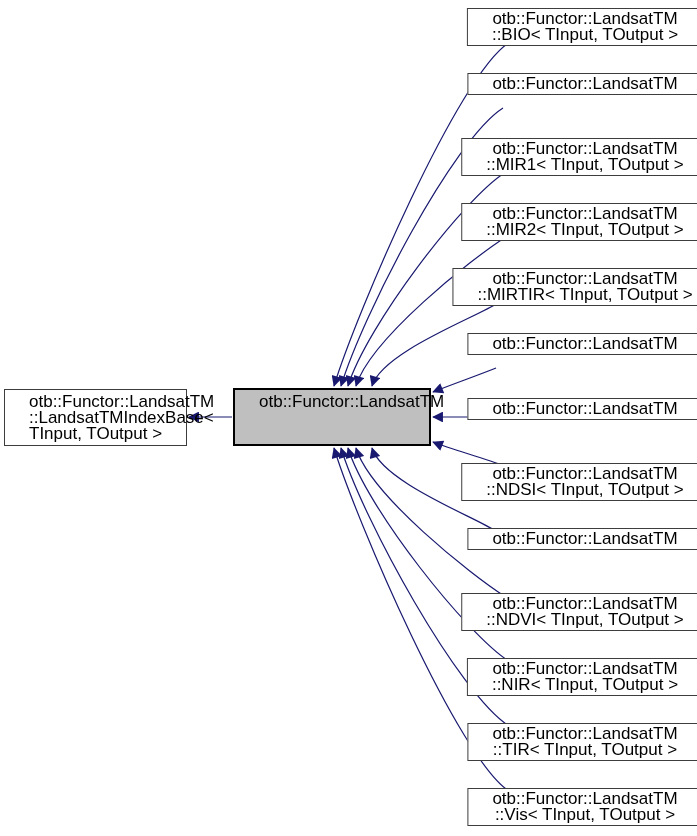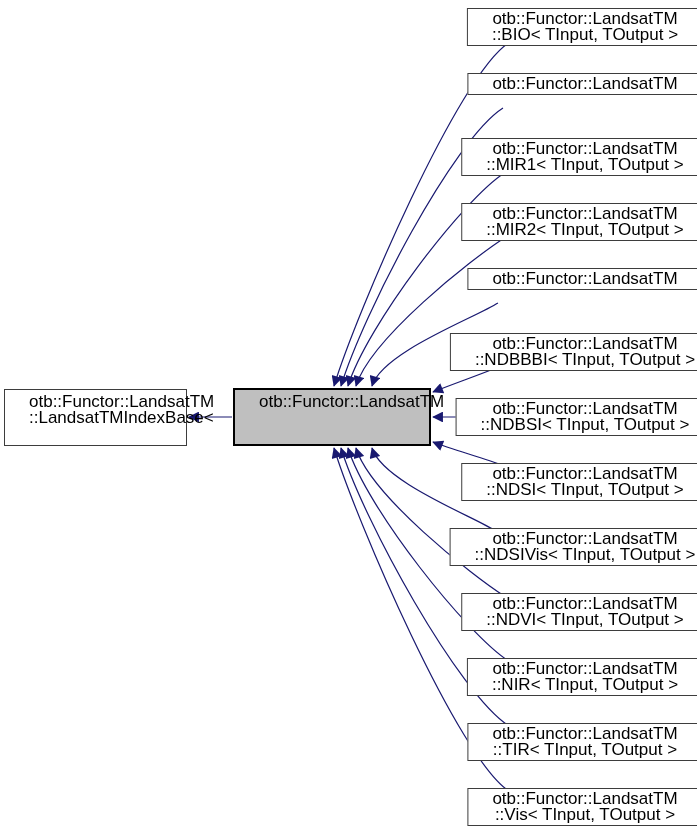--- a/index.html
+++ b/index.html
@@ -77,20 +77,21 @@
         <path d="M 504.3828125,596 C 471.6368013501541,575.0425528640986 370.40824490593224,495.15425605577815 356,448" stroke="#191970" stroke-width="1.2" marker-end="url(#arrowhead)"></path>
         <path d="M 508.5546875,661 C 466.87756416678985,634.3266410667455 366.3379342666125,508.01505759982257 348,448" stroke="#191970" stroke-width="1.2" marker-end="url(#arrowhead)"></path>
         <path d="M 508.90625,726 C 458.90625,694 363,520 341,448" stroke="#191970" stroke-width="1.2" marker-end="url(#arrowhead)"></path>
         <path d="M 508.90625,791 C 458.90625,759 356,520 334,448" stroke="#191970" stroke-width="1.2" marker-end="url(#arrowhead)"></path>
       </g>
   </svg>
 
   <div class="node base">
     <span class="line">otb::Functor::LandsatTM</span>
     <span class="line">::LandsatTMIndexBase&lt;</span>
+    <span class="line">TInput, TOutput &gt;</span>
   </div>
 
   <div class="node focus" id="focus-node">
     <span class="line">otb::Functor::LandsatTM</span>
   </div>
 
   <div class="node derived" style="top:8px">
     <span class="line">otb::Functor::LandsatTM</span>
     <span class="line">::BIO&lt; TInput, TOutput &gt;</span>
   </div>
@@ -100,36 +101,34 @@
   <div class="node derived" style="top:138px">
     <span class="line">otb::Functor::LandsatTM</span>
     <span class="line">::MIR1&lt; TInput, TOutput &gt;</span>
   </div>
   <div class="node derived" style="top:203px">
     <span class="line">otb::Functor::LandsatTM</span>
     <span class="line">::MIR2&lt; TInput, TOutput &gt;</span>
   </div>
   <div class="node derived" style="top:268px">
     <span class="line">otb::Functor::LandsatTM</span>
+    <span class="line">::MIRTIR&lt; TInput, TOutput &gt;</span>
   </div>
   <div class="node derived" style="top:333px">
     <span class="line">otb::Functor::LandsatTM</span>
-    <span class="line">::NDBBBI&lt; TInput, TOutput &gt;</span>
   </div>
   <div class="node derived" style="top:398px">
     <span class="line">otb::Functor::LandsatTM</span>
-    <span class="line">::NDBSI&lt; TInput, TOutput &gt;</span>
   </div>
   <div class="node derived" style="top:463px">
     <span class="line">otb::Functor::LandsatTM</span>
     <span class="line">::NDSI&lt; TInput, TOutput &gt;</span>
   </div>
   <div class="node derived" style="top:528px">
     <span class="line">otb::Functor::LandsatTM</span>
-    <span class="line">::NDSIVis&lt; TInput, TOutput &gt;</span>
   </div>
   <div class="node derived" style="top:593px">
     <span class="line">otb::Functor::LandsatTM</span>
     <span class="line">::NDVI&lt; TInput, TOutput &gt;</span>
   </div>
   <div class="node derived" style="top:658px">
     <span class="line">otb::Functor::LandsatTM</span>
     <span class="line">::NIR&lt; TInput, TOutput &gt;</span>
   </div>
   <div class="node derived" style="top:723px">

